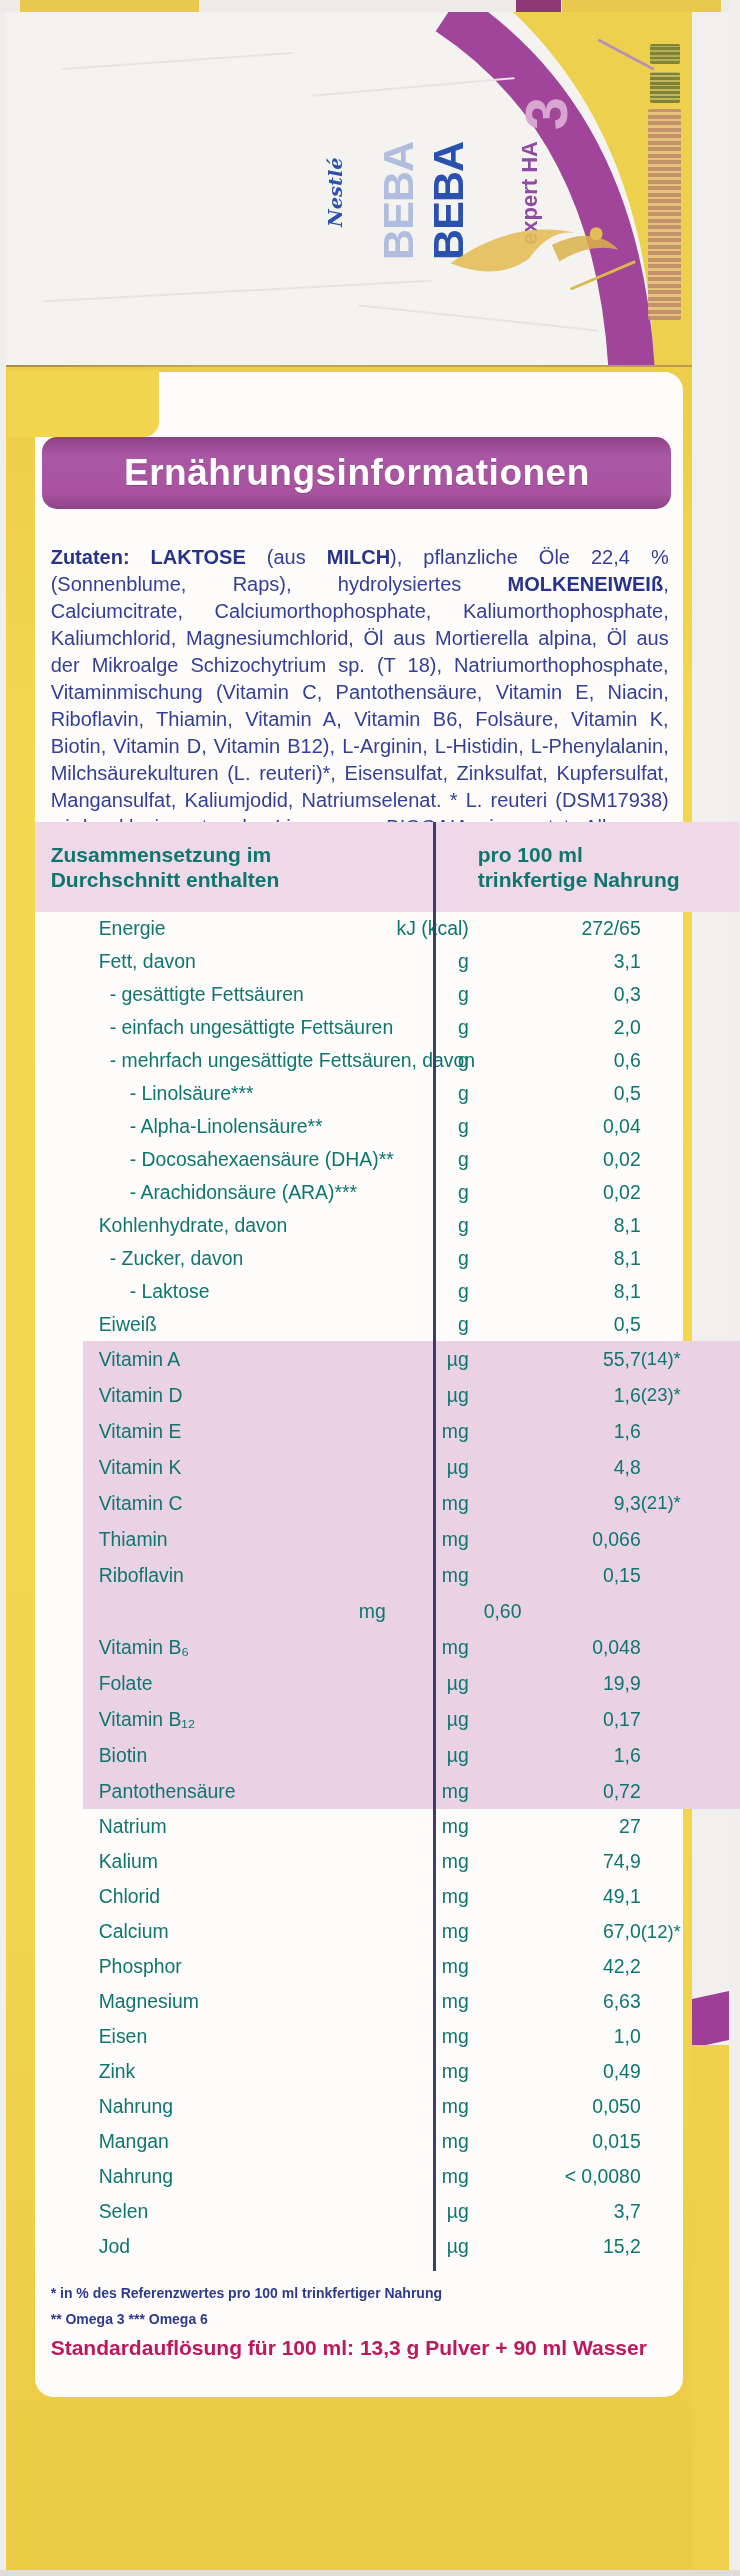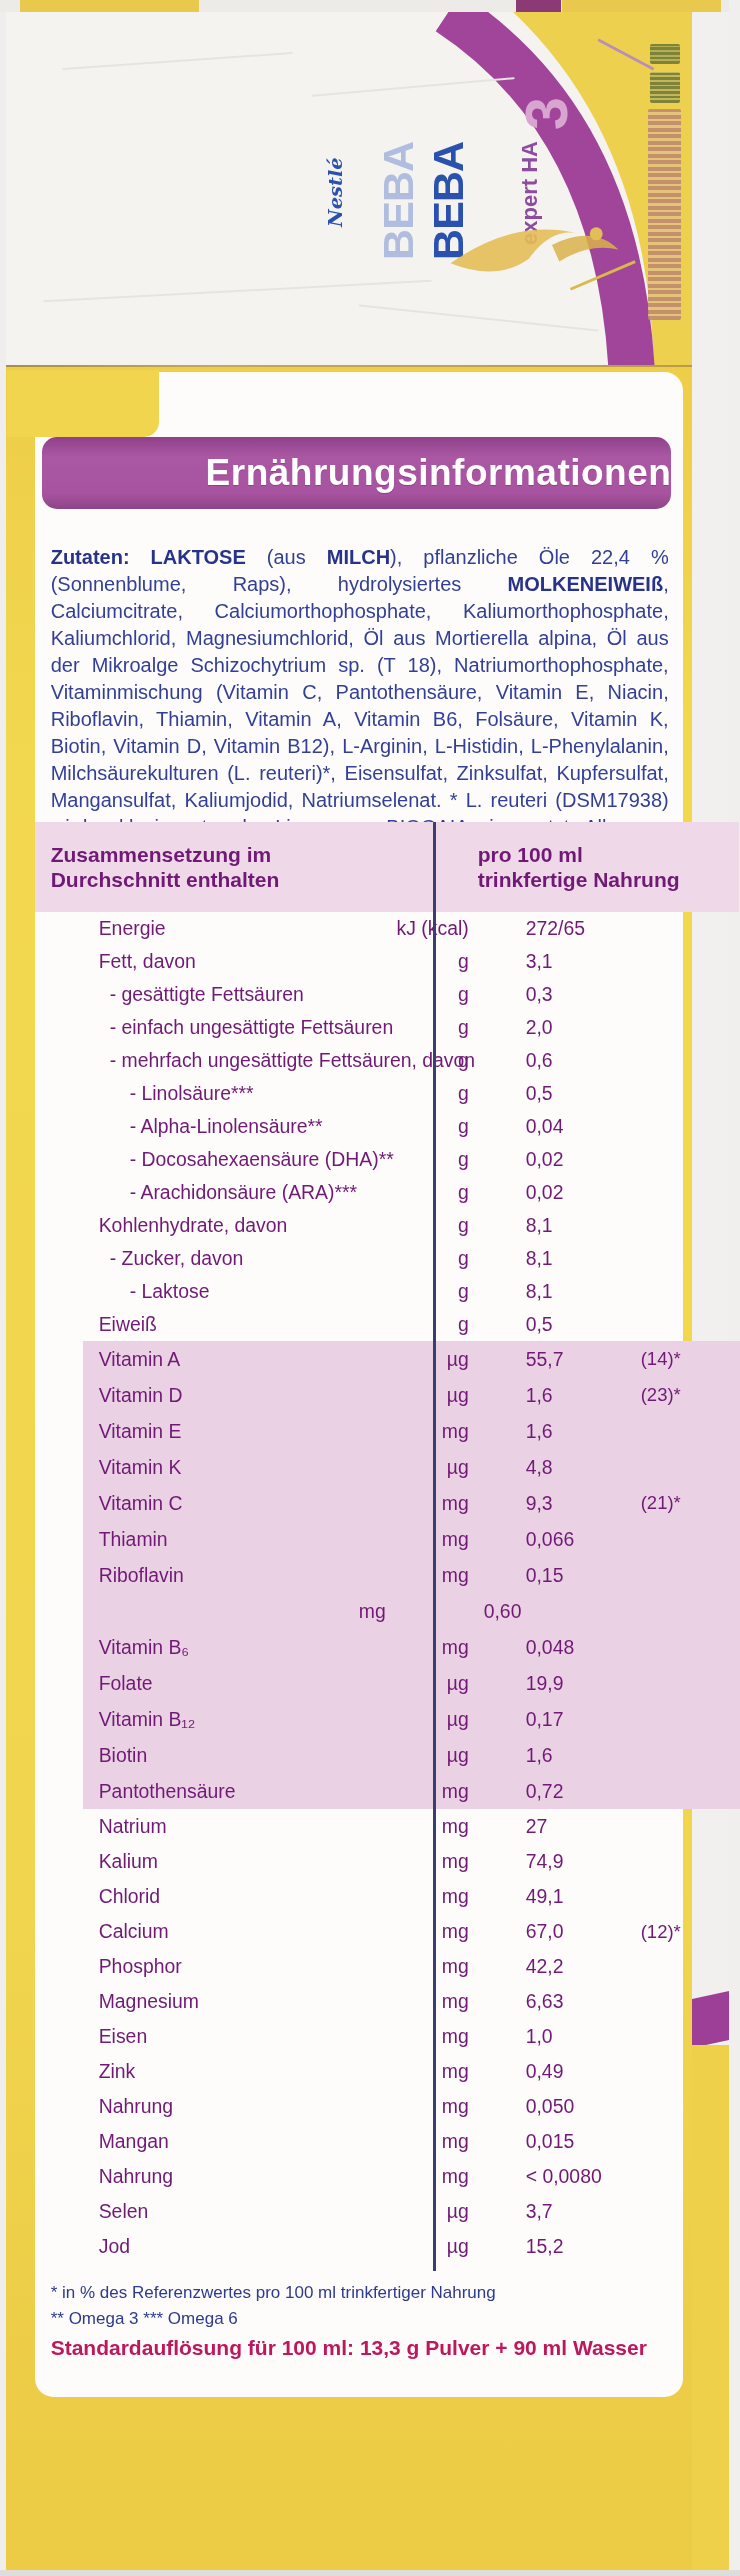--- a/index.html
+++ b/index.html
@@ -39,52 +39,52 @@
   
   .side-print{position:absolute;}
   .side-print .blk{position:absolute;border-radius:1.9px;}
 
   
   .panel{position:absolute;left:35px;top:372px;width:648px;height:2025px;background:#fdfcfa;border-radius:18.5px;}
   .notch{position:absolute;left:-28px;top:-1.9px;width:152px;height:67px;background:#f1d54e;border-radius:0 0 15px 0;}
 
   .banner{position:absolute;left:7.4px;top:65px;width:629px;height:72px;border-radius:15px;
     background:linear-gradient(180deg,#904089 0%,#aa58a4 28%,#a8539f 78%,#8e4489 100%);
-    display:flex;align-items:center;justify-content:flex-end;}
+    display:flex;align-items:center;justify-content:center;}
   .banner span{color:#ffffff;font-weight:bold;font-size:37px;letter-spacing:0.5px;
     text-shadow:0 0.9px 0 rgba(120,40,110,.5);}
 
   .ingredients{position:absolute;left:15.7px;top:152px;width:618px;color:#333f96;
     font-size:20px;line-height:27px;text-align:justify;}
   .ingredients .b{font-weight:bold;color:#27338a;}
 
   
-  .table-area{position:absolute;left:0;top:450px;width:704px;color:#701a75;}
+  .table-area{position:absolute;left:0;top:450px;width:704px;color:#0f766e;}
   .t-head{height:90px;background:#efd9e9;display:grid;
     grid-template-columns:287px 83px 42px 333px;align-items:center;padding:0 0 0 15.7px;}
   .t-head .hl{grid-column:1/3;font-weight:bold;font-size:21px;line-height:25px;}
   .t-head .hr{grid-column:4/5;font-weight:bold;font-size:21px;line-height:25px;padding-left:15px;}
 
   .t-sec{width:100%;margin-left:48px;}
   .t-sec.pink{background:#ead2e4;}
   .t-row{display:grid;grid-template-columns:287px 83px 42px 130px auto;padding:0 0 0 15.7px;white-space:nowrap;}
   .sec-h36 .t-row{height:33px;line-height:33px;}
   .sec-h39 .t-row{height:36px;line-height:36px;}
   .sec-h38 .t-row{height:35px;line-height:35px;}
   .t-label{font-size:19.4px;overflow:visible;}
   .t-label.ind1{padding-left:11px;}
   .t-label.ind2{padding-left:31px;}
   .t-unit{font-size:19.4px;text-align:right;}
-  .t-value{font-size:19.4px;padding-left:15px;}
+  .t-value{font-size:19.4px;padding-left:15px;text-align:right;}
   .t-ref{font-size:18.5px;}
   .divider{position:absolute;left:398px;top:450px;width:2.8px;height:1449px;background:#39406f;}
 
   
   .footnotes{position:absolute;left:15.7px;top:1908px;width:618px;color:#2e3a8c;}
-  .footnotes .fn{font-size:17px;line-height:26px;}
+  .footnotes .fn{font-size:14px;line-height:26px;font-weight:bold;}
   .footnotes .fnb{font-size:21px;line-height:31px;font-weight:bold;color:#be185d;}
 
   .gold-swoosh{position:absolute;}
 </style>
 </head>
 <body>
 
 <div id="stage">
 
   <div class="topstrip">

